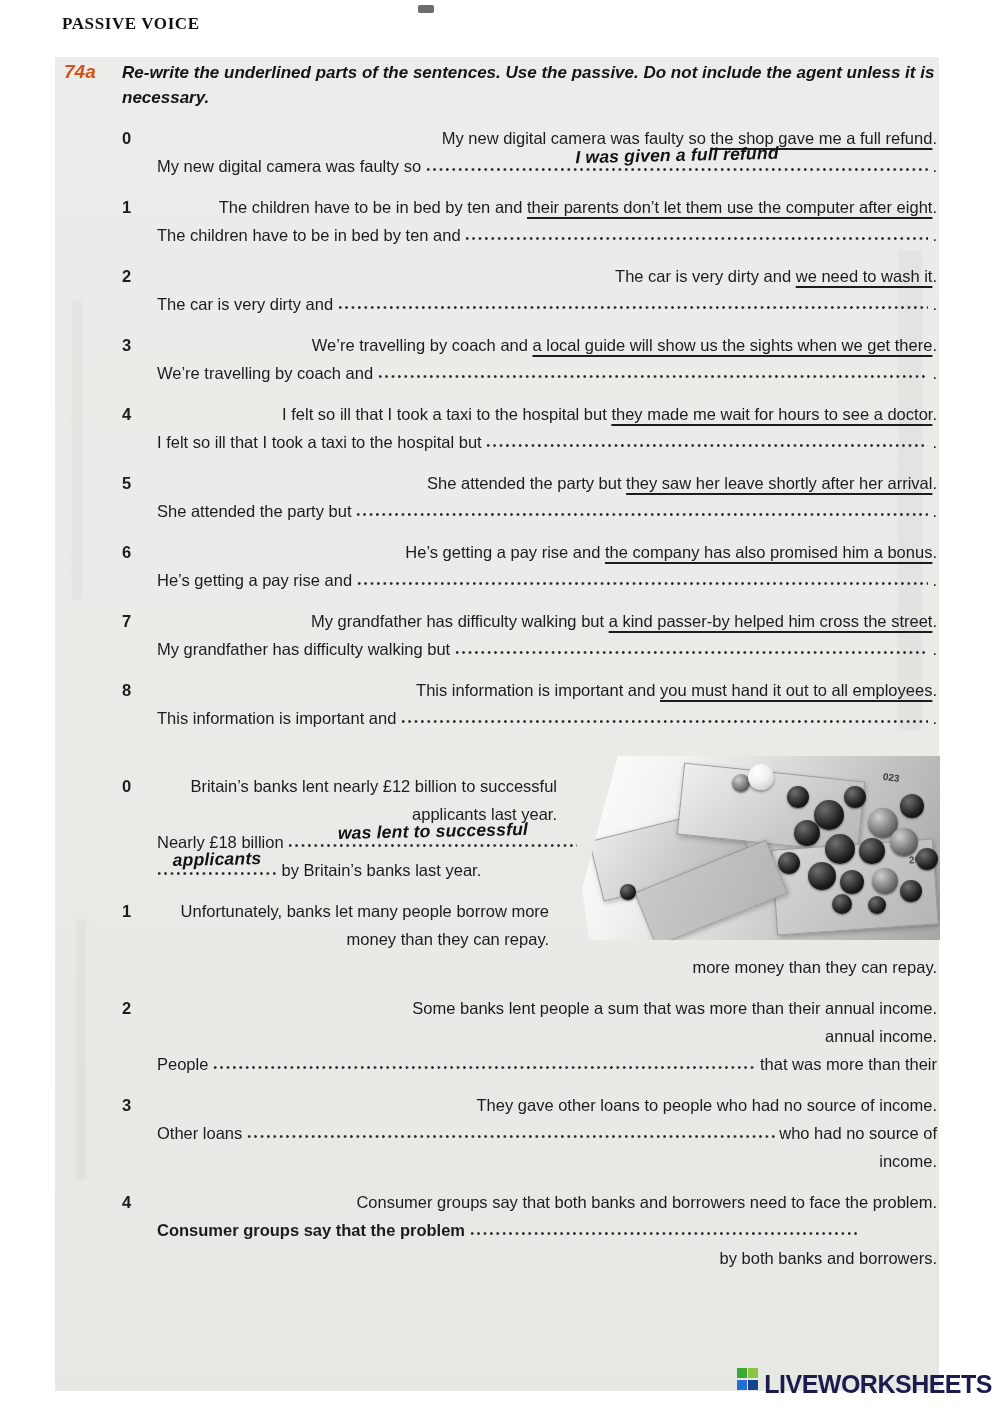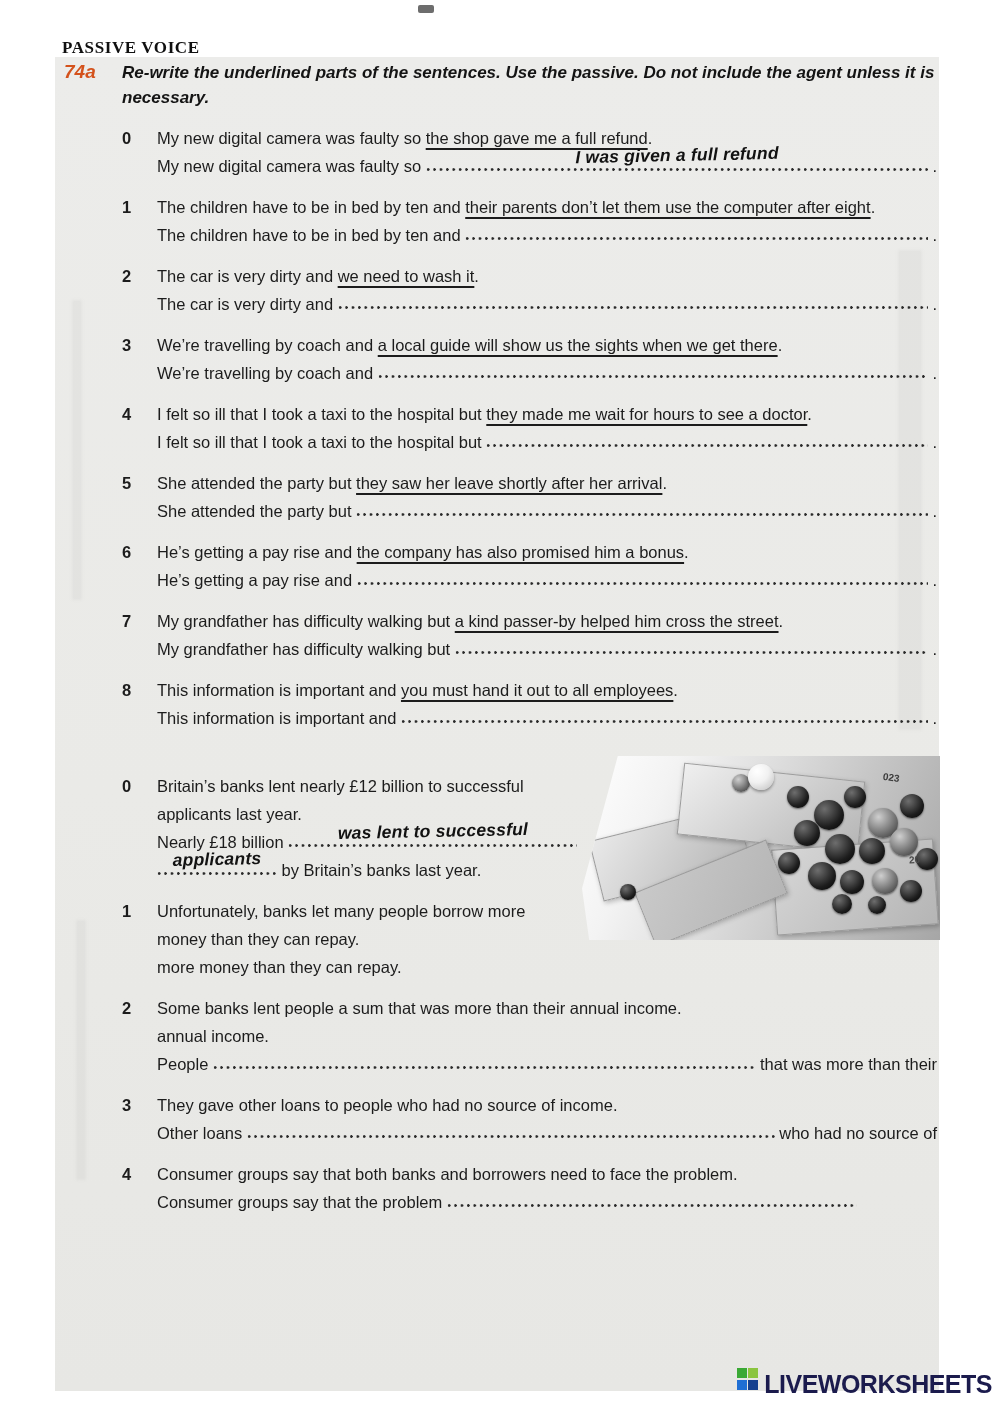--- a/index.html
+++ b/index.html
@@ -14,35 +14,35 @@
     background:linear-gradient(180deg,#ececea 0%,#eaeae7 55%,#e7e7e4 100%);
   }
   .smudge { position:absolute; left:418px; top:5px; width:16px; height:8px;
     background:#2f2f2f; opacity:.7; border-radius:2px; }
   .ghost { position:absolute; background:rgba(70,70,70,.05); filter:blur(1.5px); }
   .g1 { left:72px; top:300px; width:10px; height:300px; }
   .g2 { left:898px; top:250px; width:24px; height:480px; }
   .g3 { left:76px; top:920px; width:10px; height:260px; }
 
   .header-title {
-    position:absolute; left:62px; top:38px;
+    position:absolute; left:62px; top:14px;
     font-family:"Liberation Serif", serif; font-size:17px; font-weight:bold;
     letter-spacing:.6px; color:#101010;
   }
   .content { position:absolute; left:64px; top:60px; width:873px; }
 
   .sec-head { display:grid; grid-template-columns:58px 1fr; align-items:start;font-style:italic; }
   .sec-num { font-weight:bold; font-size:19px; color:var(--accent,#d4521c); padding-top:1px; }
   .sec-instr { font-size:17px; font-weight:bold; line-height:25px; color:#141414; }
 
   .items { margin-top:14px; padding-left:58px; }
   .item { display:flex; margin-bottom:13px; }
   .num { flex:0 0 35px; font-weight:bold; font-size:16.5px; line-height:28px; }
   .ibody { flex:1; min-width:0; }
-  .line { font-size:16.5px; line-height:28px; }
+  .line { font-size:16.5px; line-height:28px;text-align:right; }
   .line.has-dots { display:flex; align-items:baseline; }
   .t, .u { white-space:pre-wrap; }
   .has-dots .t { flex:0 0 auto; }
   .u { text-decoration:underline; text-decoration-thickness:1.5px; text-underline-offset:4px; }
   .dots {
     position:relative; flex:1 1 auto; height:5px;
     background-image:radial-gradient(circle at 2.2px 2.5px, #2a2a2a 1.15px, transparent 1.5px);
     background-size:6.4px 5px; background-repeat:repeat-x; background-position:0 100%;
   }
   .hw {
@@ -268,30 +268,32 @@
           </div>
           <div class="item">
             <div class="num">3</div>
             <div class="ibody">
               <div class="line"><span class="t">They gave other loans to people who had no source of income.</span></div>
               <div class="line has-dots">
                 <span class="t">Other loans </span>
                 <span class="dots"></span>
                 <span class="t"> who had no source of</span>
               </div>
+              <div class="line"><span class="t">income.</span></div>
             </div>
           </div>
           <div class="item">
             <div class="num">4</div>
             <div class="ibody">
               <div class="line"><span class="t">Consumer groups say that both banks and borrowers need to face the problem.</span></div>
-              <div class="line has-dots" style="max-width: 700px;">
+              <div class="line has-dots" style="max-width: 700px; font-weight: bold;">
                 <span class="t">Consumer groups say that the problem </span>
                 <span class="dots"></span>
               </div>
+              <div class="line"><span class="t">by both banks and borrowers.</span></div>
             </div>
           </div>
         </div>
     </section>
   </div>
 
   <div class="footer">
     <span class="lw-icon">
         <span class="cell" style="background: rgb(58, 169, 53);"></span>
         <span class="cell" style="background: rgb(139, 197, 63);"></span>

